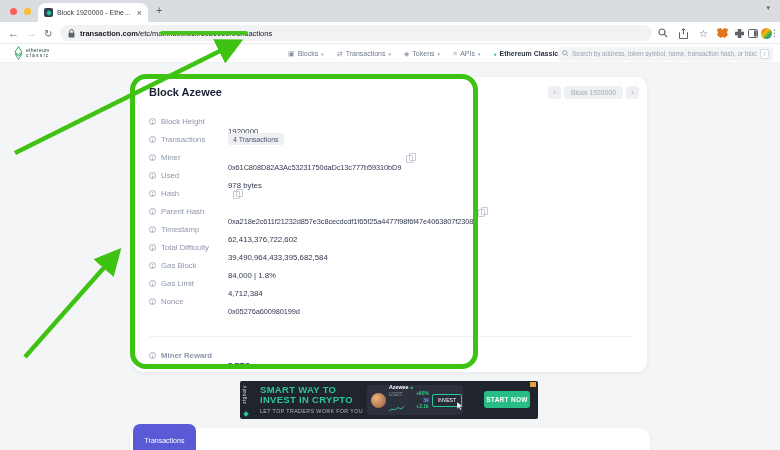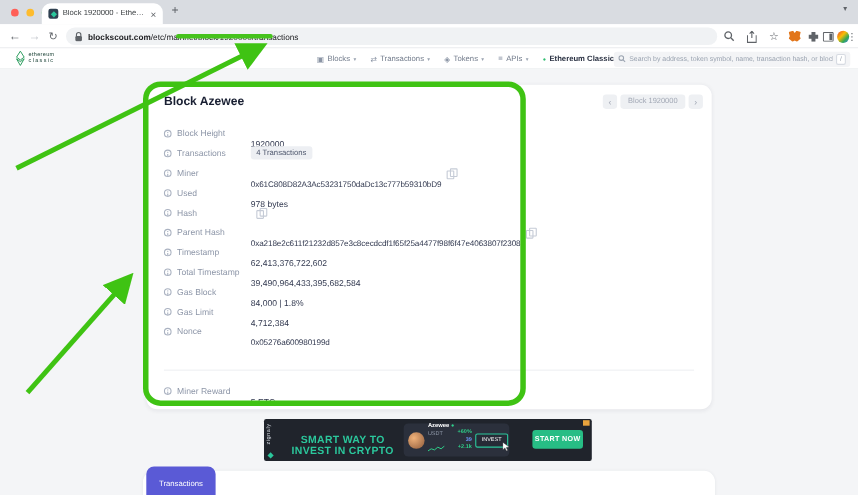--- a/index.html
+++ b/index.html
@@ -74,37 +74,37 @@
   .info::after  { content:""; position:absolute; left:2px; top:3px; width:1.1px; height:2.3px; background:#aab2c1; }
   .val { font-size:7.8px; color:#323950; white-space:nowrap; display:flex; align-items:center;margin-top:20px; }
   .val.hash { font-size:7.4px; letter-spacing:-.1px; }
   .badge { background:#edeff3; border-radius:3px; padding:2.5px 5px; font-size:7px; color:#4d566c; }
   .copy { width:8px; height:9px; position:relative; margin-left:5px; flex:none; }
   .copy::before { content:""; position:absolute; left:0; top:2.5px; width:5px; height:6px;
           border:1px solid #c5cbd6; border-radius:1px; background:#fff; }
   .copy::after { content:""; position:absolute; left:2.5px; top:0; width:5px; height:6px;
           border:1px solid #c5cbd6; border-radius:1px; }
   .divider { position:absolute; left:16px; right:16px; top:259px; height:1px; background:#eef0f3; }
-  .reward-row { position:absolute; left:16px; top:269px; right:26px; }
+  .reward-row { position:absolute; left:16px; top:269px; right:26px;font-weight:bold; }
 
   
   .greenbox { position:absolute; left:130px; top:74px; width:348px; height:295px;
               border:5px solid #3fc313; border-radius:16px; z-index:40; pointer-events:none; }
   .url-underline { position:absolute; left:160px; top:31px; width:88px; height:3.5px;
               background:#46c31d; border-radius:2px; z-index:45; }
   .overlay { position:absolute; left:0; top:0; z-index:50; pointer-events:none; }
 
   
   .ad { position:absolute; left:240px; top:381px; width:298px; height:38px; background:#20242c;
         border-radius:2px; overflow:hidden; }
   .ad-brand { position:absolute; left:1px; top:4px; writing-mode:vertical-rl; transform:rotate(180deg);
         font-size:5px; color:#d7dce4; letter-spacing:.5px; }
   .ad-mark { position:absolute; left:4px; bottom:3px; width:4px; height:4px; background:#2bc79c;
         transform:rotate(45deg); }
-  .ad-head { position:absolute; left:20px; top:15px;text-align:center; }
+  .ad-head { position:absolute; left:20px; top:4px; }
   .ad-h1 { font-size:9.5px; font-weight:bold; color:#2bc79c; letter-spacing:.3px; line-height:1.08; }
   .ad-sub { font-size:5.3px; color:#aeb6c2; letter-spacing:.4px; margin-top:2px; }
   .trader { position:absolute; left:127px; top:4px; width:96px; height:30px; background:#2b303c;
         border-radius:4px; display:flex; align-items:center; padding:0 4px; gap:3px; }
   .tavatar { width:15px; height:15px; border-radius:50%; flex:none;
         background:radial-gradient(circle at 35% 35%, #f0b27a, #8e5a3a); }
   .tmeta { line-height:1.2; }
   .tname { font-size:5.3px; color:#fff; font-weight:bold; white-space:nowrap; }
   .tdot { color:#2fd08a; font-size:5px; }
   .tasset { font-size:5px; color:#8f98a8; }
@@ -152,21 +152,21 @@
 
   <span class="navic" style="left:61px; font-size:10px;">⌂</span>
 
   <div class="urlbar">
     <span class="ico-svg">
       <svg width="7" height="9" viewBox="0 0 7 9">
           <path d="M1.5 4V2.6a2 2 0 0 1 4 0V4" fill="none" stroke="#5f6368" stroke-width="1"></path>
           <rect x="0.5" y="3.8" width="6" height="4.6" rx="1" fill="#5f6368"></rect>
         </svg>
     </span>
-    <span class="urltext"><b>blockscout.com</b><span>/etc/mainnet/block/1920000/transactions</span></span>
+    <span class="urltext"><b>transaction.com</b><span>/etc/mainnet/block/1920000/transactions</span></span>
   </div>
 
   <span class="tool-r" style="right:112px;">
     <svg width="10" height="10" viewBox="0 0 10 10">
         <circle cx="4" cy="4" r="3" fill="none" stroke="#5f6368" stroke-width="1.2"></circle>
         <line x1="6.4" y1="6.4" x2="9" y2="9" stroke="#5f6368" stroke-width="1.2"></line>
       </svg>
   </span>
   <span class="tool-r" style="right:92px;">
     <svg width="9" height="11" viewBox="0 0 9 11">
@@ -302,21 +302,21 @@
     <div class="row">
       <span class="lbl">
           <i class="info"></i>
           <span>Timestamp</span>
         </span>
       <span class="val">62,413,376,722,602</span>
     </div>
     <div class="row">
       <span class="lbl">
           <i class="info"></i>
-          <span>Total Timestamp</span>
+          <span>Total Difficulty</span>
         </span>
       <span class="val">39,490,964,433,395,682,584</span>
     </div>
     <div class="row">
       <span class="lbl">
           <i class="info"></i>
           <span>Gas Block</span>
         </span>
       <span class="val">84,000 | 1.8%</span>
     </div>

